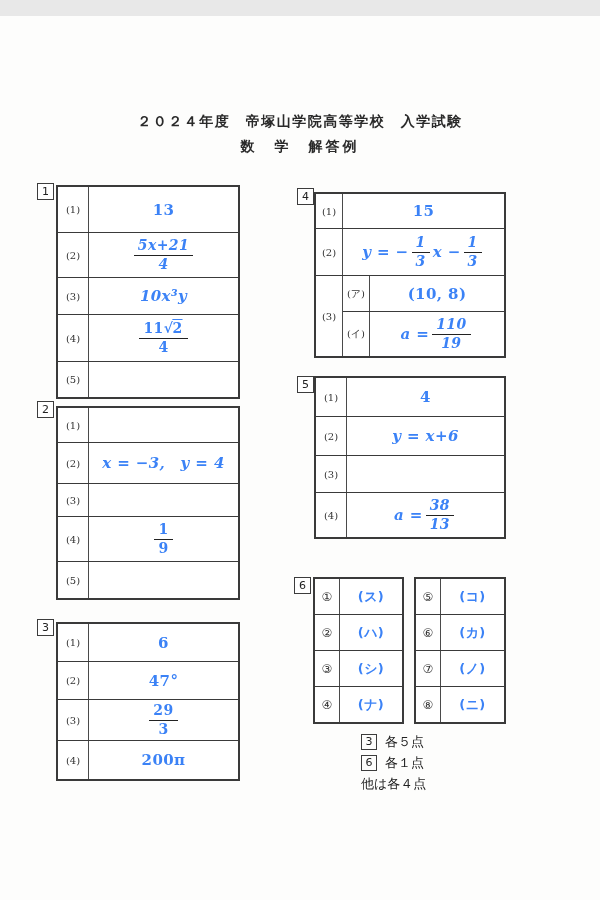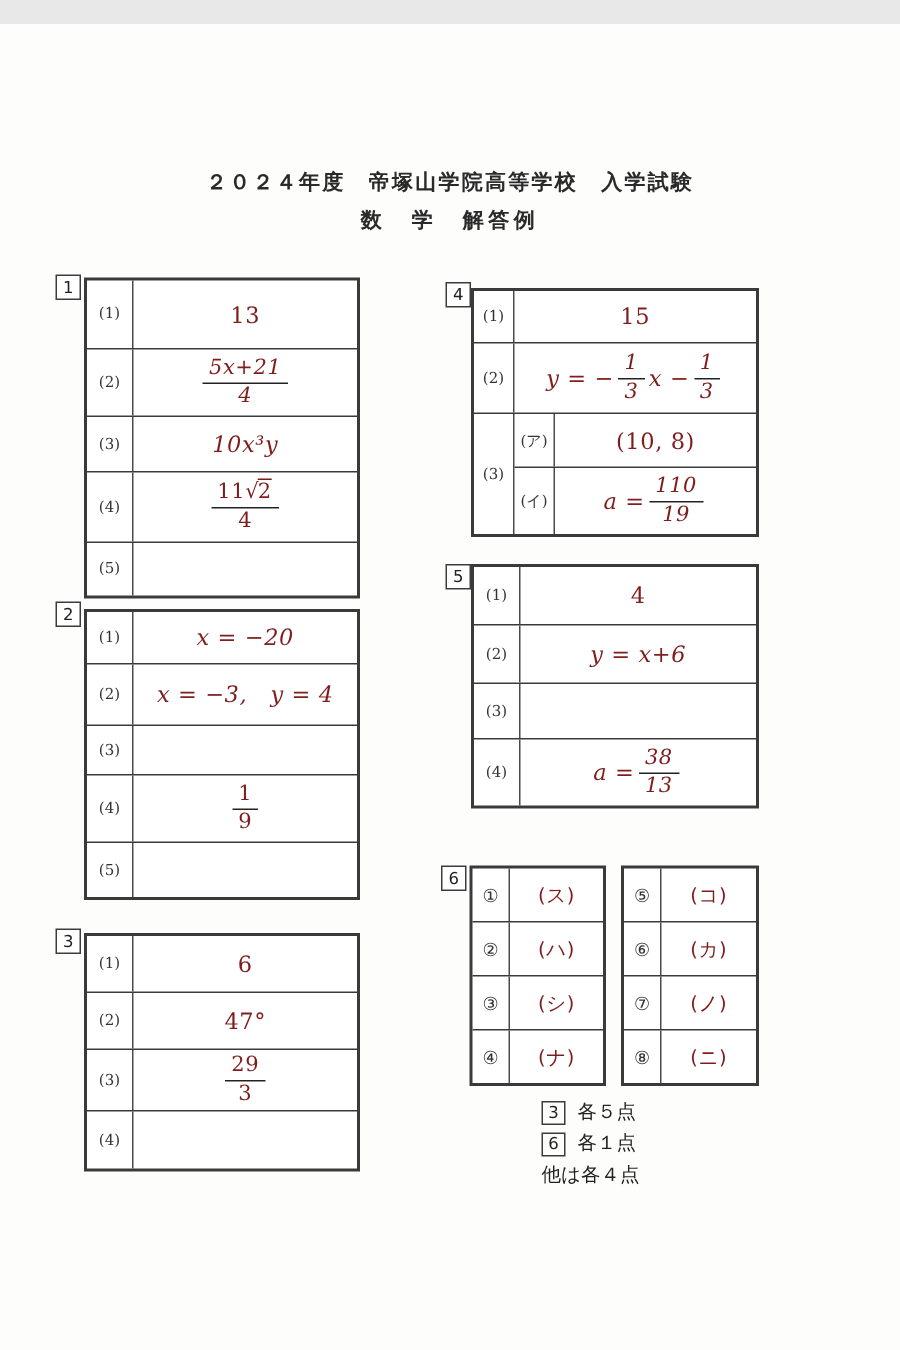--- a/index.html
+++ b/index.html
@@ -28,21 +28,21 @@
   
   .atable{position:absolute;border:2px solid #3a3a3a;background:#fff;}
   .row{display:flex;align-items:stretch;}
   .row + .row{border-top:1.8px solid #3a3a3a;}
   .no{
     flex:0 0 30px;border-right:1.4px solid #4a4a4a;display:flex;
     align-items:center;justify-content:center;font-size:10px;color:#333;
   }
   .val{
     flex:1;display:flex;align-items:center;justify-content:center;
-    font-size:15px;color:#7f1d1d;letter-spacing:0.4px;
+    font-size:15px;color:#3b82f6;letter-spacing:0.4px;font-weight:bold;
   }
   .mi{font-style:italic;}
   
   .frac{display:inline-flex;flex-direction:column;align-items:center;
         line-height:1.1;font-size:14px;margin:0 3px;vertical-align:middle;}
   .frac .num{padding:0 4px 1px;border-bottom:1.4px solid #222;}
   .frac .den{padding-top:1px;}
   
   .sq{font-style:normal;}
   .rad{text-decoration:overline;margin-left:-1px;padding-right:1px;}
@@ -111,21 +111,20 @@
     </div>
     <div class="row" style="height:35px;">
       <div class="no">(5)</div>
     </div>
   </div>
 
   <div class="seclabel" style="left:37px;top:385px;">2</div>
   <div class="atable" style="left:56px;top:390px;width:180px;">
     <div class="row" style="height:34px;">
       <div class="no">(1)</div>
-      <div class="val mi">x = −20</div>
     </div>
     <div class="row" style="height:40px;">
       <div class="no">(2)</div>
       <div class="val mi">x = −3,　y = 4</div>
     </div>
     <div class="row" style="height:32px;">
       <div class="no">(3)</div>
     </div>
     <div class="row" style="height:44px;">
       <div class="no">(4)</div>
@@ -155,20 +154,21 @@
       <div class="no">(3)</div>
       <div class="val">
         <span class="frac">
             <span class="num">29</span>
             <span class="den">3</span>
           </span>
       </div>
     </div>
     <div class="row" style="height:38px;">
       <div class="no">(4)</div>
+      <div class="val">200π</div>
     </div>
   </div>
 
   <div class="seclabel" style="left:297px;top:172px;">4</div>
   <div class="atable t4" style="left:314px;top:176px;width:188px;">
     <div class="row" style="height:34px;">
       <div class="no">(1)</div>
       <div class="val">15</div>
     </div>
     <div class="row" style="height:46px;">

